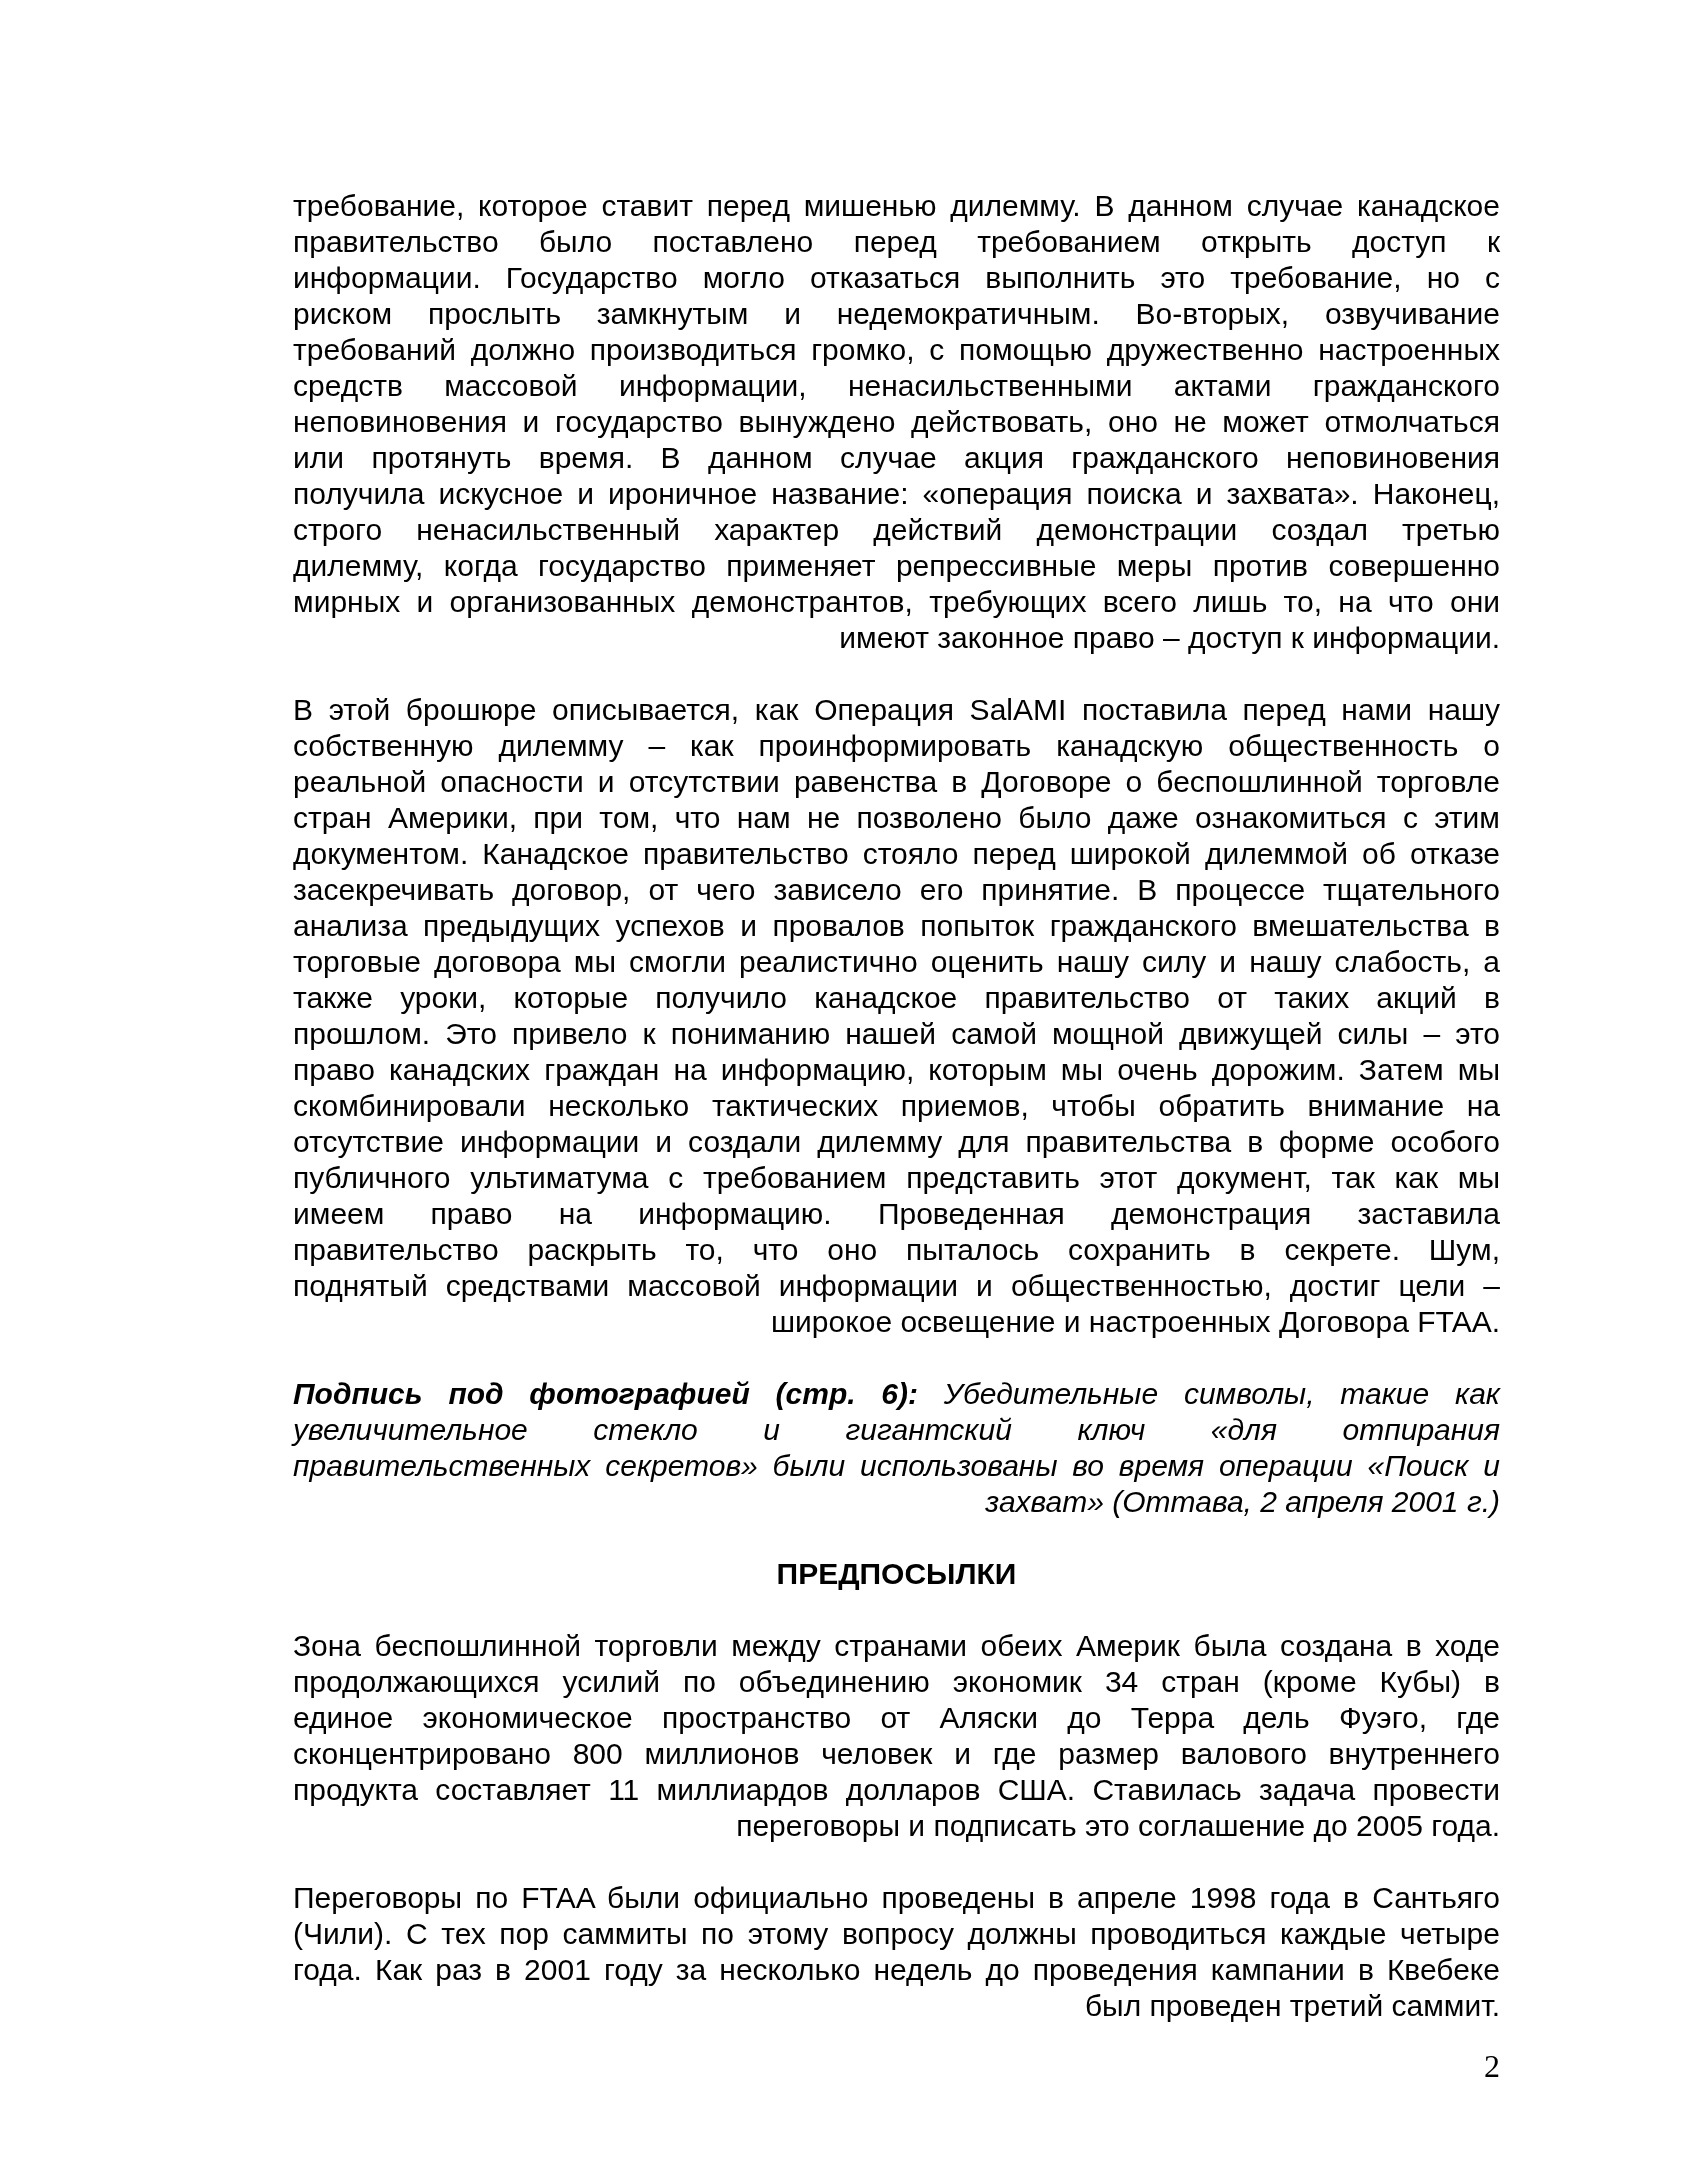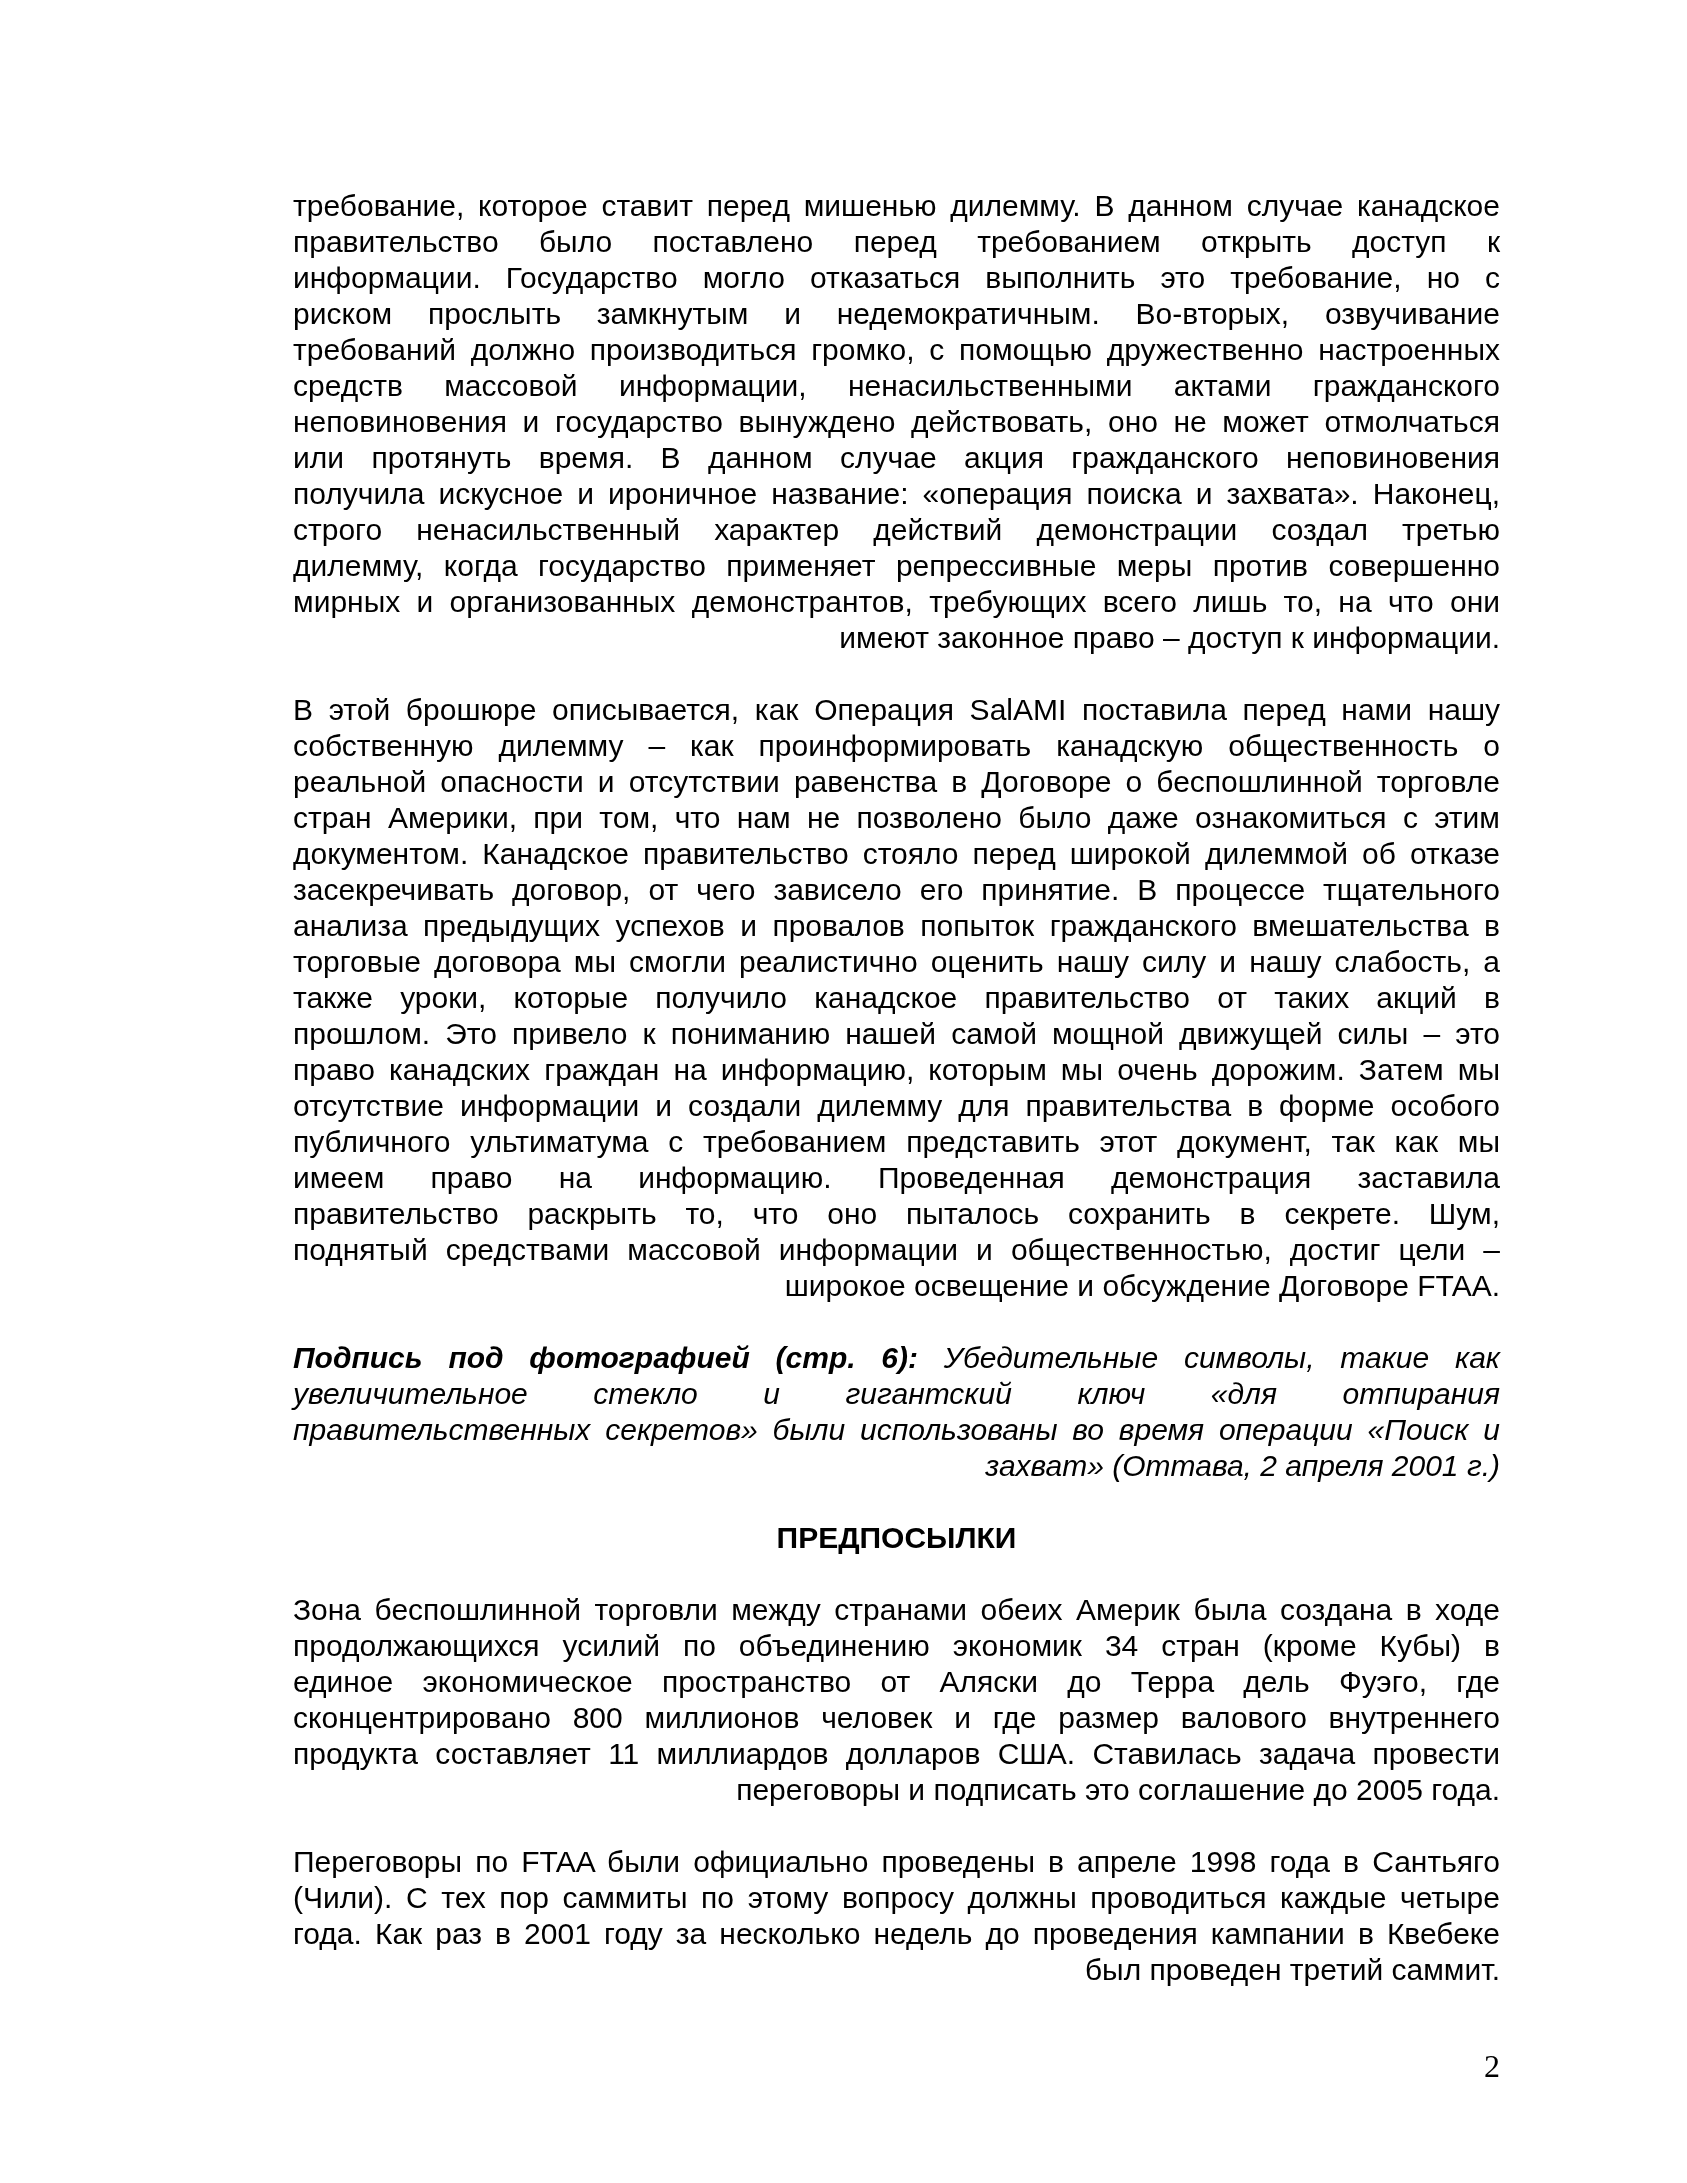--- a/index.html
+++ b/index.html
@@ -74,26 +74,27 @@
       <div class="line">собственную дилемму – как проинформировать канадскую общественность о</div>
       <div class="line">реальной опасности и отсутствии равенства в Договоре о беспошлинной торговле</div>
       <div class="line">стран Америки, при том, что нам не позволено было даже ознакомиться с этим</div>
       <div class="line">документом. Канадское правительство стояло перед широкой дилеммой об отказе</div>
       <div class="line">засекречивать договор, от чего зависело его принятие. В процессе тщательного</div>
       <div class="line">анализа предыдущих успехов и провалов попыток гражданского вмешательства в</div>
       <div class="line">торговые договора мы смогли реалистично оценить нашу силу и нашу слабость, а</div>
       <div class="line">также уроки, которые получило канадское правительство от таких акций в</div>
       <div class="line">прошлом. Это привело к пониманию нашей самой мощной движущей силы – это</div>
       <div class="line">право канадских граждан на информацию, которым мы очень дорожим. Затем мы</div>
+      <div class="line">скомбинировали несколько тактических приемов, чтобы обратить внимание на</div>
       <div class="line">отсутствие информации и создали дилемму для правительства в форме особого</div>
       <div class="line">публичного ультиматума с требованием представить этот документ, так как мы</div>
       <div class="line">имеем право на информацию. Проведенная демонстрация заставила</div>
       <div class="line">правительство раскрыть то, что оно пыталось сохранить в секрете. Шум,</div>
       <div class="line">поднятый средствами массовой информации и общественностью, достиг цели –</div>
-      <div class="line last">широкое освещение и обсуждение Договоре FTAA.</div>
+      <div class="line last">широкое освещение и настроенных Договора FTAA.</div>
     </div>
 
   <div class="para caption">
     <div class="line">
       <span class="caption-lead">Подпись под фотографией (стр. 6):</span>
       <span class="caption-rest">Убедительные символы, такие как</span>
     </div>
     <div>
         <div class="line">увеличительное стекло и гигантский ключ «для отпирания</div>
         <div class="line">правительственных секретов» были использованы во время операции «Поиск и</div>

